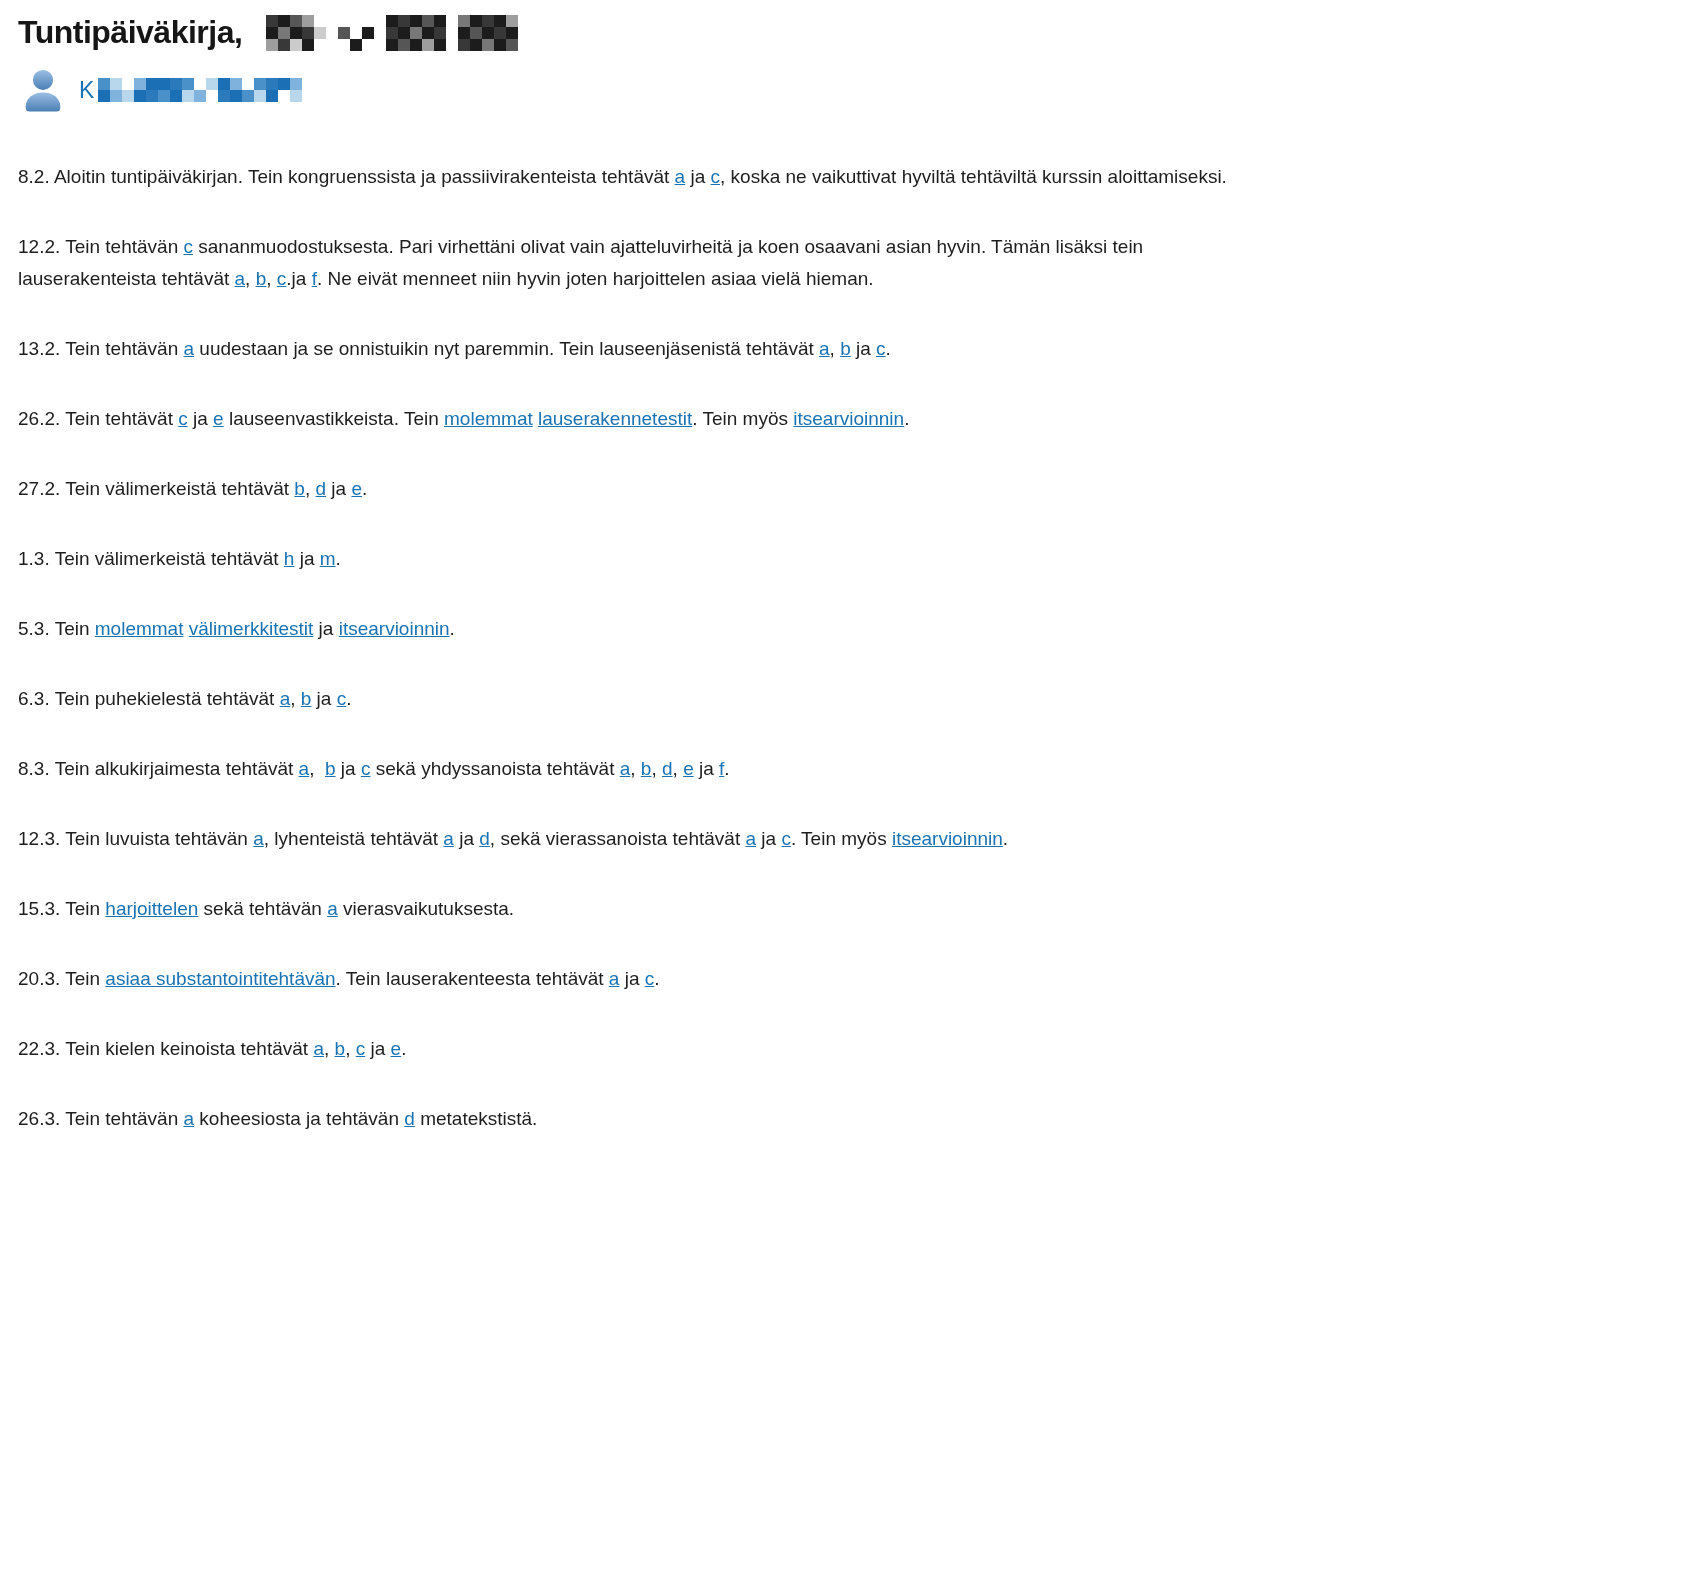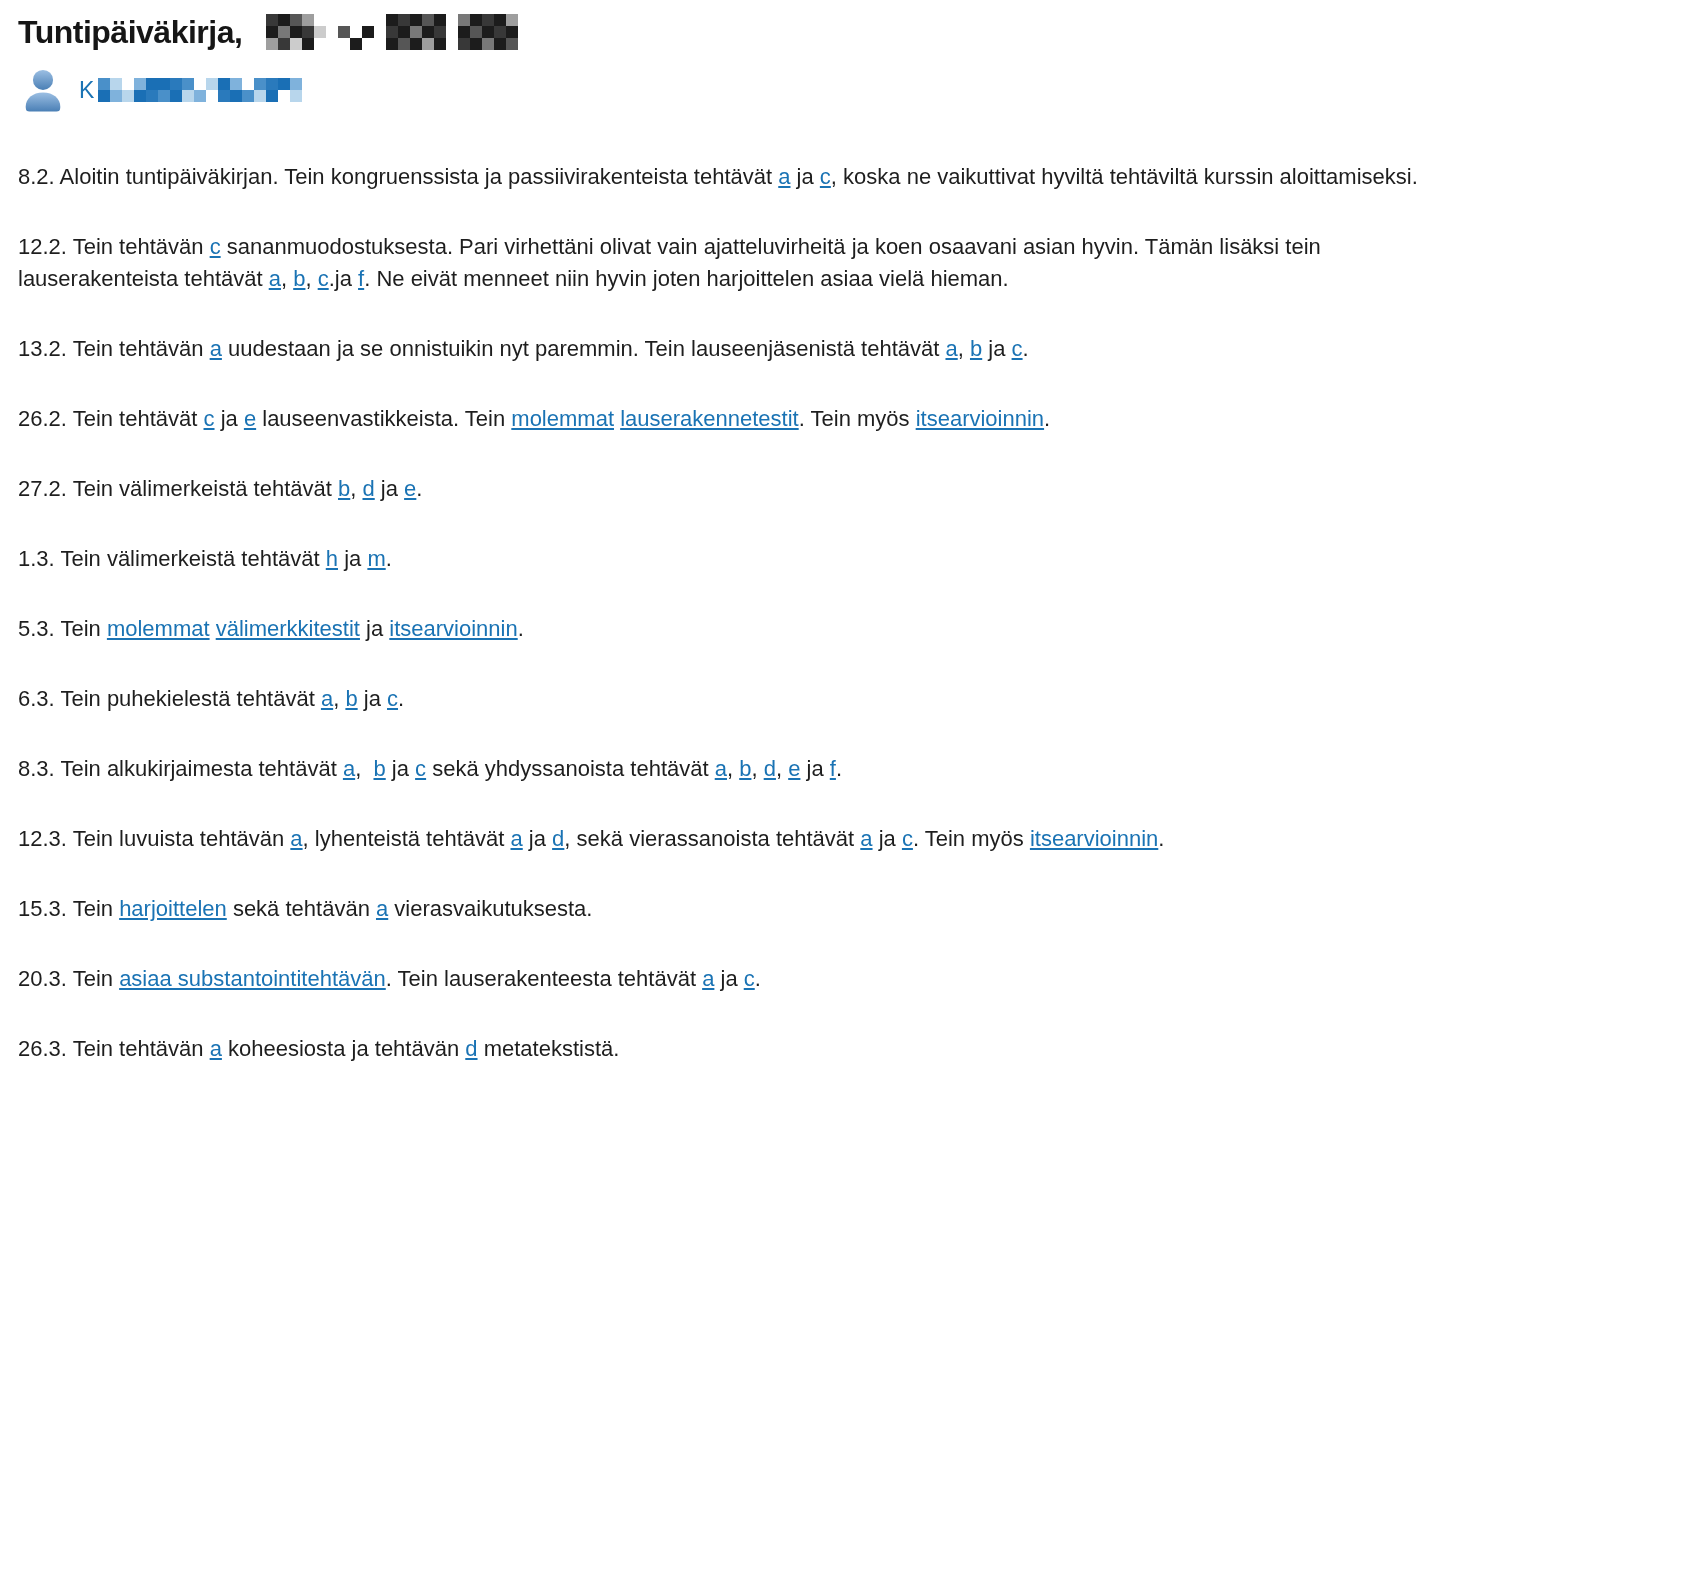--- a/index.html
+++ b/index.html
@@ -5,41 +5,41 @@
   html,body { margin:0; padding:0; background:#ffffff; }
   body {
     width:1682px; min-height:1576px;
     font-family:"Liberation Sans", sans-serif;
     color:#1e1e1e;
     -webkit-font-smoothing:antialiased;
   }
   .page { padding:8px 22px 60px 18px; }
 
   h1.post-title {
-    display:flex; gap:24px;
+    display:flex; align-items:center; gap:24px;
     font-size:32px; font-weight:700; letter-spacing:-0.5px;
     color:#161616; margin:6px 0 16px 0;
   }
   .post-date {
     font-size:19px; color:#333333; margin:0 0 12px 0;
   }
   .author-row {
     display:flex; align-items:center; gap:13px; margin:2px 0 48px 2px;
   }
   .avatar { width:46px; height:46px; flex:0 0 auto; }
   .author-link {
     display:inline-flex; align-items:center; gap:4px;
     color:#1a73b4; font-size:23px; text-decoration:none; font-weight:400;
   }
 
   .mosaic { display:inline-grid; gap:0; line-height:0; }
   .mosaic i { display:block; width:100%; height:100%; }
 
   .post-body p {
-    font-size:22px; line-height:32px; margin:12px 0 38px 0; color:#1e1e1e;
+    font-size:19px; line-height:32px; margin:12px 0 38px 0; color:#1e1e1e;
   }
   .post-body a {
     color:#1a73b4; text-decoration:underline;
   }
 </style>
 </head>
 <body>
 
 <div class="page">
 
@@ -171,16 +171,17 @@
       <p>13.2. Tein tehtävän <a href="#">a</a> uudestaan ja se onnistuikin nyt paremmin. Tein lauseenjäsenistä tehtävät <a href="#">a</a>, <a href="#">b</a> ja <a href="#">c</a>.</p>
       <p>26.2. Tein tehtävät <a href="#">c</a> ja <a href="#">e</a> lauseenvastikkeista. Tein <a href="#">molemmat</a> <a href="#">lauserakennetestit</a>. Tein myös <a href="#">itsearvioinnin</a>.</p>
       <p>27.2. Tein välimerkeistä tehtävät <a href="#">b</a>, <a href="#">d</a> ja <a href="#">e</a>.</p>
       <p>1.3. Tein välimerkeistä tehtävät <a href="#">h</a> ja <a href="#">m</a>.</p>
       <p>5.3. Tein <a href="#">molemmat</a> <a href="#">välimerkkitestit</a> ja <a href="#">itsearvioinnin</a>.</p>
       <p>6.3. Tein puhekielestä tehtävät <a href="#">a</a>, <a href="#">b</a> ja <a href="#">c</a>.</p>
       <p>8.3. Tein alkukirjaimesta tehtävät <a href="#">a</a>,&nbsp; <a href="#">b</a> ja <a href="#">c</a> sekä yhdyssanoista tehtävät <a href="#">a</a>, <a href="#">b</a>, <a href="#">d</a>, <a href="#">e</a> ja <a href="#">f</a>.</p>
       <p>12.3. Tein luvuista tehtävän <a href="#">a</a>, lyhenteistä tehtävät <a href="#">a</a> ja <a href="#">d</a>, sekä vierassanoista tehtävät <a href="#">a</a> ja <a href="#">c</a>. Tein myös <a href="#">itsearvioinnin</a>.</p>
       <p>15.3. Tein <a href="#">harjoittelen</a> sekä tehtävän <a href="#">a</a> vierasvaikutuksesta.</p>
       <p>20.3. Tein <a href="#">asiaa substantointitehtävän</a>. Tein lauserakenteesta tehtävät <a href="#">a</a> ja <a href="#">c</a>.</p>
+      <p>22.3. Tein kielen keinoista tehtävät <a href="#">a</a>, <a href="#">b</a>, <a href="#">c</a> ja <a href="#">e</a>.</p>
       <p>26.3. Tein tehtävän <a href="#">a</a> koheesiosta ja tehtävän <a href="#">d</a> metatekstistä.</p>
     </div>
 
 </div>
 
 </body></html>

